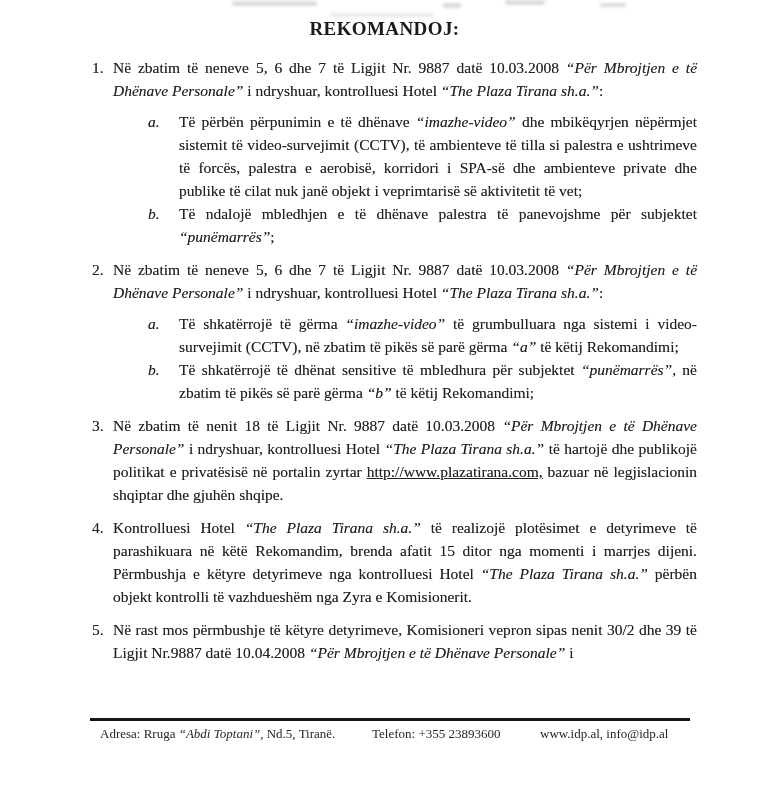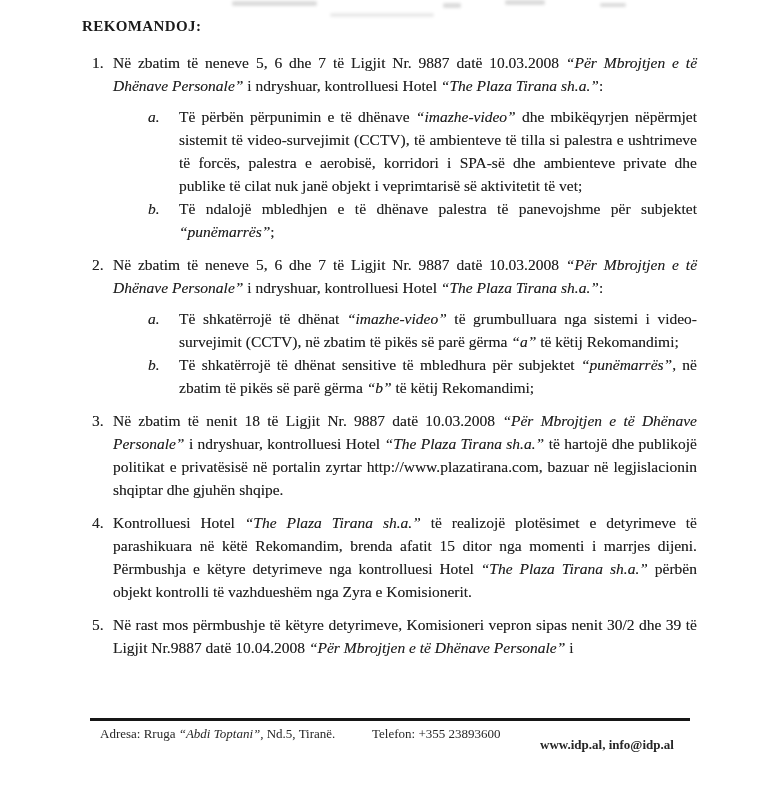--- a/index.html
+++ b/index.html
@@ -22,23 +22,24 @@
   .smudge {
     position: absolute;
     background: #8a8a8a;
     filter: blur(1.5px);
     opacity: 0.30;
     border-radius: 2px;
   }
   .smudge.lighter { opacity: 0.18; }
 
   .doc-title {
-    font-size: 15px;
+    font-size: 19px;
     font-weight: bold;
     letter-spacing: 0.4px;
+    text-align: center;
     margin: 6px 0 16px 0;
     transform: translateX(-10px);
     color: #1b1b1b;
   }
   .doc-item {
     position: relative;
     padding-left: 21px;
     margin-bottom: 10px;
     font-size: 15.5px;
     line-height: 23px;
@@ -58,34 +59,34 @@
     margin-left: 35px;
     padding-left: 31px;
   }
   .sub-letter {
     position: absolute;
     left: 0;
     top: 0;
     font-style: italic;
   }
   .it { font-style: italic; }
-  .un { }
+  .un { text-decoration: underline; }
 
   .footer {
     position: absolute;
     left: 90px;
     top: 718px;
     width: 600px;
     border-top: 3px solid #161616;
     font-size: 13px;
     color: #262626;
   }
   .footer-address { position: absolute; left: 10px;  top: 5px; white-space: nowrap; }
   .footer-phone   { position: absolute; left: 282px; top: 5px; white-space: nowrap; }
-  .footer-web     { position: absolute; left: 450px; top: 16px; white-space: nowrap; font-weight: bold; }
+  .footer-web     { position: absolute; left: 450px; top: 5px; white-space: nowrap; }
 </style>
 </head>
 <body>
 
 <div class="page">
 
   <div class="smudge" style="left:232px; top:1px; width:85px; height:5px;"></div>
   <div class="smudge" style="left:505px; top:0; width:40px; height:5px;"></div>
   <div class="smudge" style="left:600px; top:3px; width:26px; height:4px;"></div>
   <div class="smudge" style="left:443px; top:3px; width:18px; height:5px;"></div>
@@ -107,21 +108,21 @@
       </div>
     </div>
   </div>
 
   <div class="doc-item">
     <span class="item-number">2.</span>
     <div><span>Në zbatim të neneve 5, 6 dhe 7 të Ligjit Nr. 9887 datë 10.03.2008 </span><span class="it">“Për Mbrojtjen e të Dhënave Personale”</span><span> i ndryshuar, kontrolluesi Hotel </span><span class="it">“The Plaza Tirana sh.a.”</span><span>:</span></div>
     <div class="subitems">
       <div class="sub-item">
         <span class="sub-letter">a.</span>
-        <div><span>Të shkatërrojë të dhënat </span><span class="it">“imazhe-video”</span><span> të grumbulluara nga sistemi i video-survejimit (CCTV), në zbatim të pikës së parë gërma </span><span class="it">“a”</span><span> të këtij Rekomandimi;</span></div>
+        <div><span>Të shkatërrojë të gërma </span><span class="it">“imazhe-video”</span><span> të grumbulluara nga sistemi i video-survejimit (CCTV), në zbatim të pikës së parë gërma </span><span class="it">“a”</span><span> të këtij Rekomandimi;</span></div>
       </div>
       <div class="sub-item">
         <span class="sub-letter">b.</span>
         <div><span>Të shkatërrojë të dhënat sensitive të mbledhura për subjektet </span><span class="it">“punëmarrës”</span><span>, në zbatim të pikës së parë gërma </span><span class="it">“b”</span><span> të këtij Rekomandimi;</span></div>
       </div>
     </div>
   </div>
 
   <div class="doc-item">
     <span class="item-number">3.</span>

